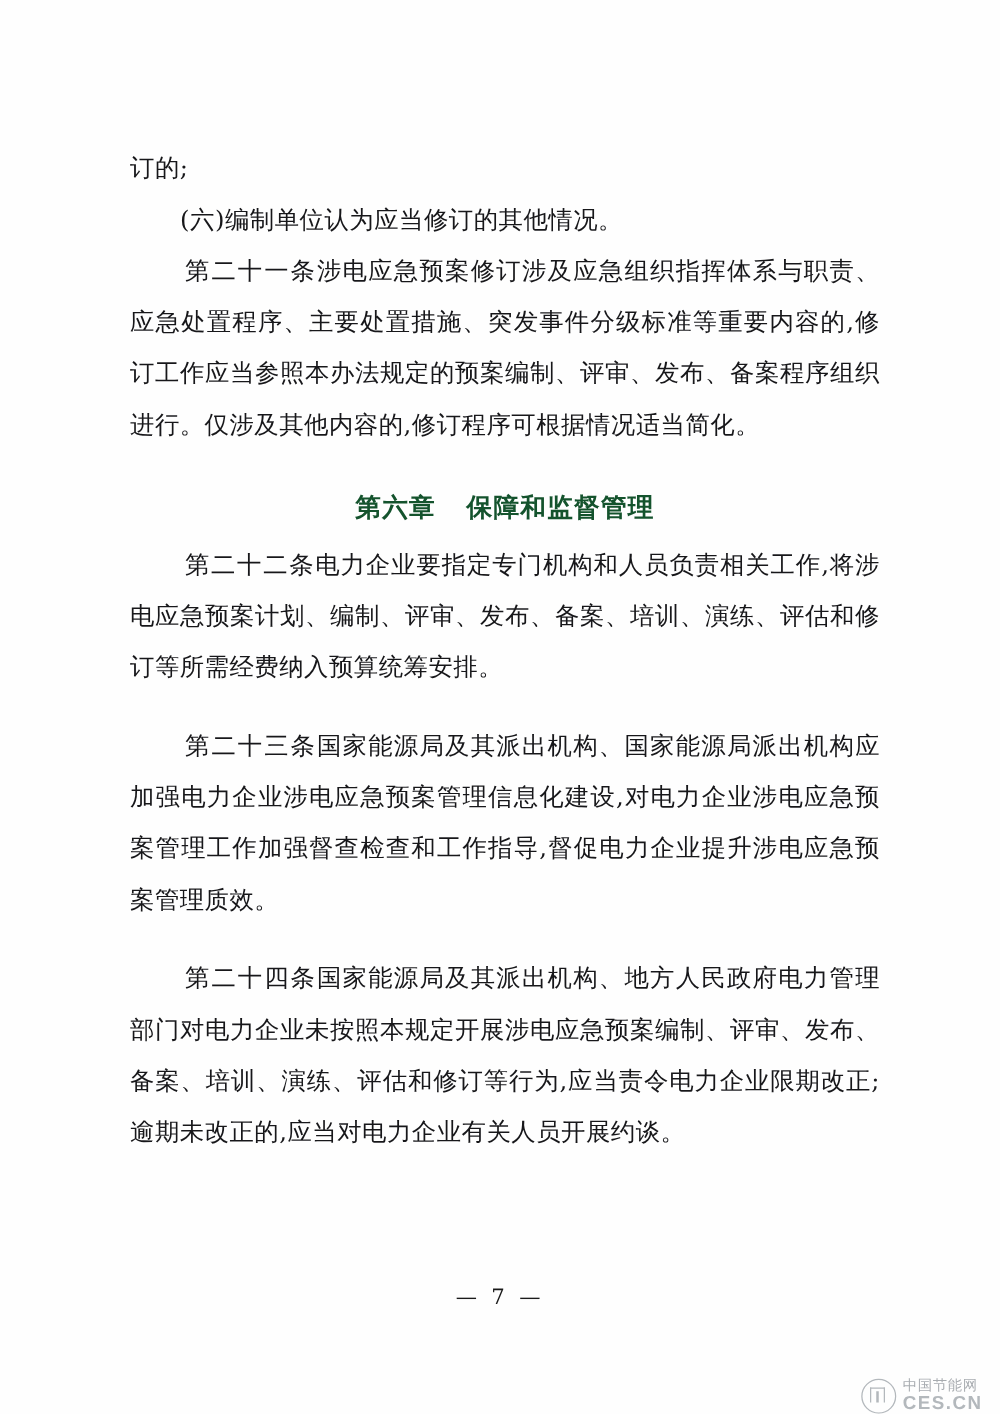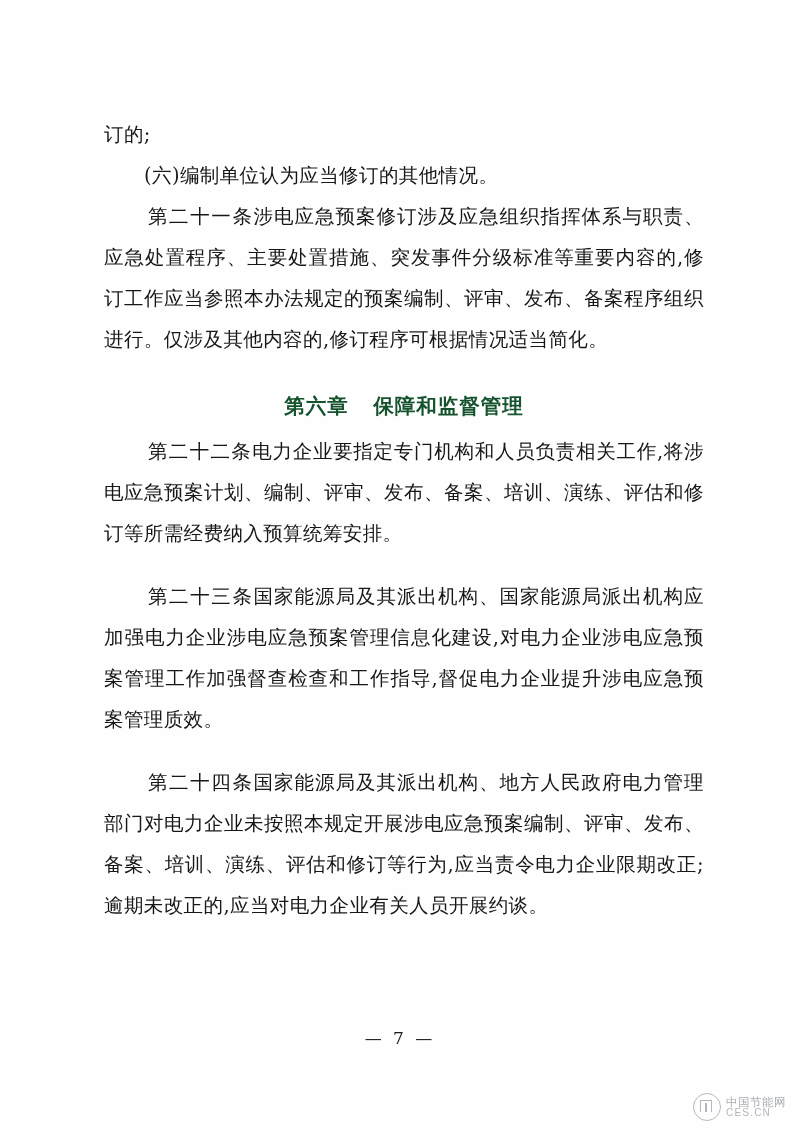--- a/index.html
+++ b/index.html
@@ -65,21 +65,21 @@
     top: 1028px;
     width: 800px;
     text-align: center;
     font-size: 17px;
     color: #1a1a1a;
     letter-spacing: 3px;
   }
   .watermark {
     position: absolute;
     right: 14px;
-    bottom: 10px;
+    bottom: 0;
     display: flex;
     align-items: center;
     gap: 5px;
     opacity: 0.75;
   }
   .wm-logo {
     width: 26px;
     height: 26px;
     border: 1.6px solid #9aa0a6;
     border-radius: 50%;
@@ -107,23 +107,24 @@
     flex-direction: column;
     line-height: 1.05;
     font-family: "Liberation Sans", sans-serif;
   }
   .wm-cn {
     font-size: 11.5px;
     color: #8b9096;
     letter-spacing: 0.5px;
   }
   .wm-en {
-    font-size: 10px;
+    font-size: 15px;
     color: #9aa0a6;
     letter-spacing: 1.2px;
+    font-weight: bold;
   }
 </style>
 </head>
 <body>
 
 <div class="page">
 
   <div class="content">
 
     <p class="para">订的;</p>

